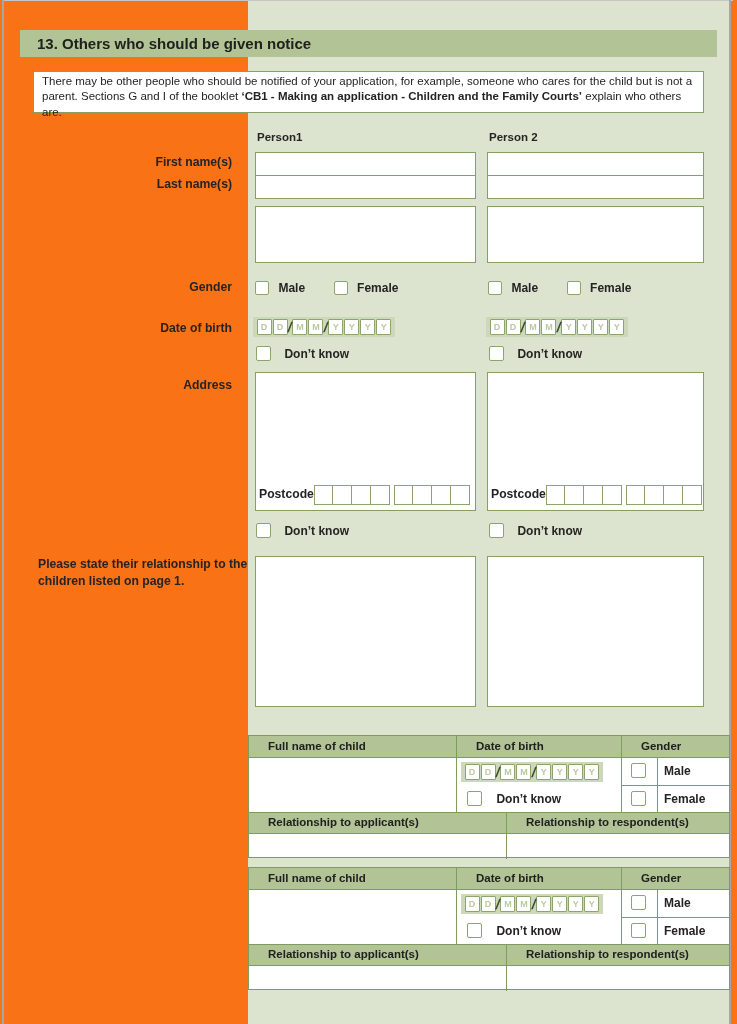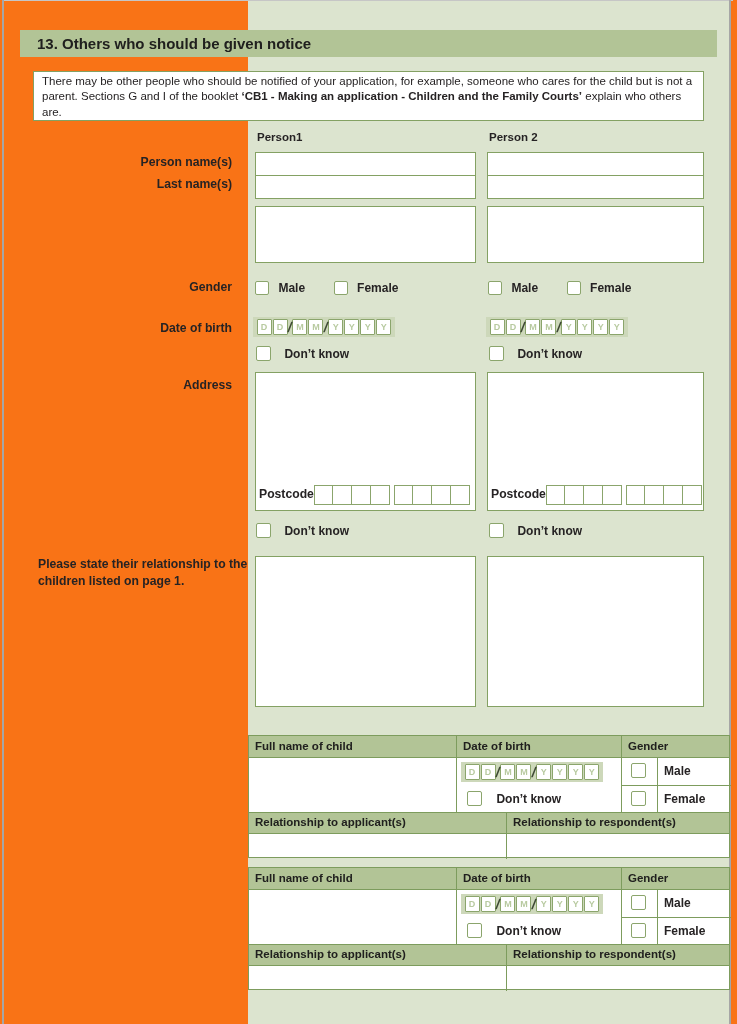--- a/index.html
+++ b/index.html
@@ -10,21 +10,21 @@
   .edge-top   { position:absolute; left:2px; top:0; width:731px; height:1px; background:#c6c6c6; }
   .edge-left  { position:absolute; left:2px; top:0; width:2px; height:1024px; background:#a6a6a6; }
   .edge-right { position:absolute; left:729px; top:0; width:2px; height:1024px; background:#a6a6a6; }
 
   .green-band { position:absolute; left:248px; top:0; width:481px; height:1024px; background:#dce4cf; }
 
   .section-bar { position:absolute; left:20px; top:30px; width:697px; height:27px;
                  background:#b2c496; line-height:27px; padding-left:17px;
                  font-size:15px; font-weight:bold; color:#20201e; }
 
-  .intro-box { position:absolute; left:33px; top:71px; width:671px; height:50px;
+  .intro-box { position:absolute; left:33px; top:71px; width:671px; height:42px;
                background:#ffffff; border:1px solid #84a163; padding:2px 8px;
                font-size:11.5px; line-height:15.3px; color:#262324; }
   .intro-box b { font-weight:bold; }
 
   .person-title { position:absolute; top:131px; font-size:11.5px; font-weight:bold; }
 
   .wbox { position:absolute; background:#ffffff; border:1px solid #84a163; }
 
   .llabel { position:absolute; left:0; width:232px; text-align:right;
             font-size:12.2px; font-weight:600; color:#262324; }
@@ -54,21 +54,21 @@
 
   .s13a { position:absolute; left:22px; top:736px; width:212px;
           font-size:12.2px; line-height:16px; }
   .s13a b { font-weight:bold; }
 
   .ctable { position:absolute; left:248px; width:482px; background:#ffffff;
             border:1px solid #7d9c5d; }
   .tr { position:absolute; left:0; right:0; }
   .th, .td { position:absolute; top:0; bottom:0; }
   .thead { background:#b2c496; }
-  .th { font-size:11.5px; font-weight:600; padding:4px 0 0 6px; color:#20201e; }
+  .th { font-size:11.5px; font-weight:600; padding:4px 0 0 19px; color:#20201e; }
   .bl { border-left:1px solid #7d9c5d; }
   .bb { border-bottom:1px solid #7d9c5d; }
 
   .page-num { position:absolute; left:355px; top:993px; font-size:11px; font-weight:400;margin-top:34px; }
 </style>
 </head>
 <body>
 
 <div class="page">
   <div class="green-band"></div>
@@ -76,21 +76,21 @@
   <div class="edge-left"></div>
   <div class="edge-right"></div>
 
   <div class="section-bar">13. Others who should be given notice</div>
 
   <div class="intro-box"><span>There may be other people who should be notified of your application, for example, someone who cares for the child but is not a parent. Sections G and I of the booklet </span><b>‘CB1 - Making an application - Children and the Family Courts’</b><span> explain who others are.</span></div>
 
   <div class="person-title" style="left:257px;text-align:center;">Person1</div>
   <div class="person-title" style="left:489px;">Person 2</div>
 
-  <div class="llabel" style="top:155px;">Person name(s)</div>
+  <div class="llabel" style="top:155px;">First name(s)</div>
   <div class="llabel" style="top:177px;">Last name(s)</div>
   <div class="llabel" style="top:280px;">Gender</div>
   <div class="llabel" style="top:321px;">Date of birth</div>
   <div class="llabel" style="top:378px;">Address</div>
 
   <div class="wbox" style="left:255px; top:152px; width:221px; height:24px;"></div>
   <div class="wbox" style="left:487px; top:152px; width:217px; height:24px;"></div>
   <div class="wbox" style="left:255px; top:175px; width:221px; height:24px;"></div>
   <div class="wbox" style="left:487px; top:175px; width:217px; height:24px;"></div>
 

